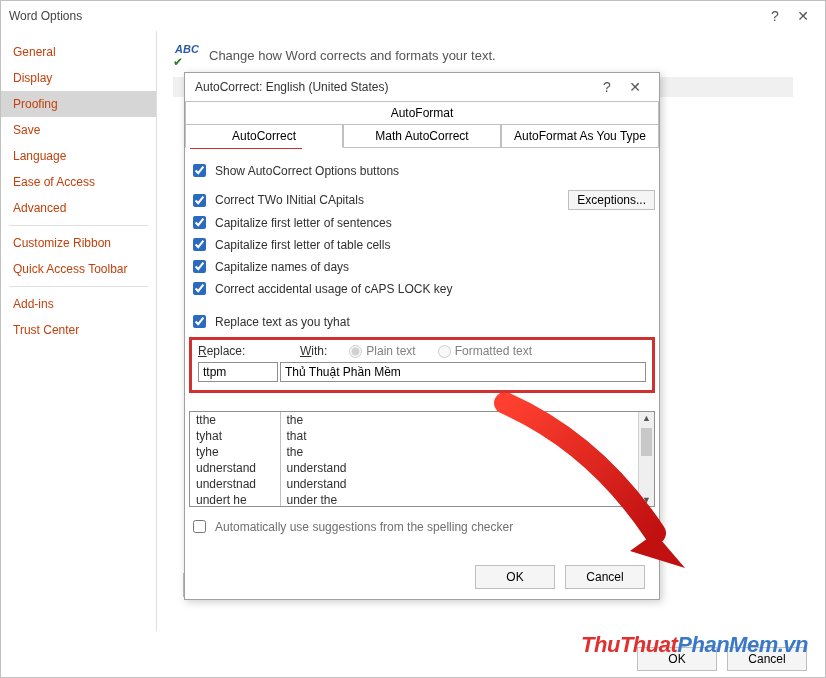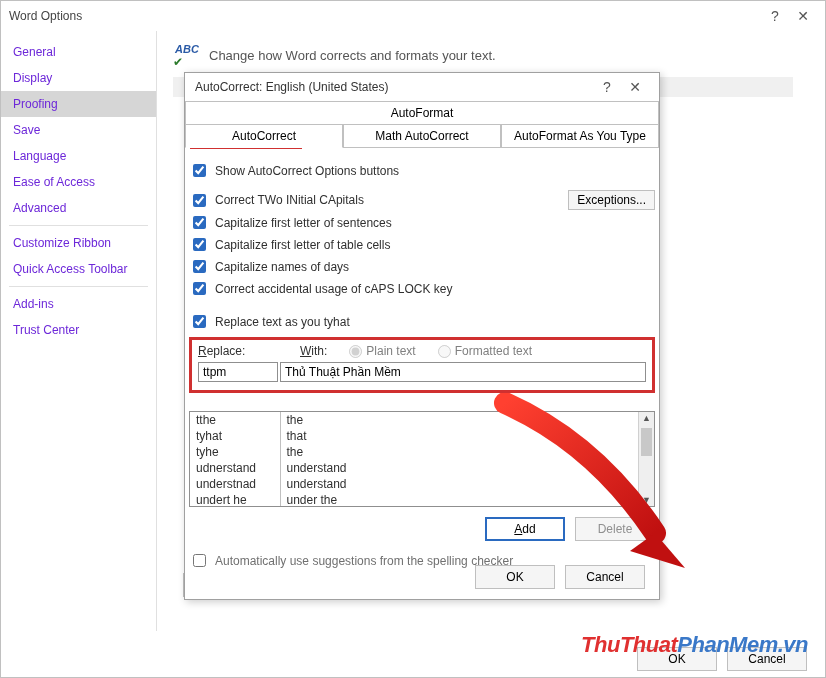--- a/index.html
+++ b/index.html
@@ -5,21 +5,21 @@
 * { box-sizing: border-box; font-family: "Segoe UI", Tahoma, sans-serif; }
 body { margin: 0; background: #f0f0f0; width: 826px; height: 678px; overflow: hidden; position: relative; }
 
 .options-window { position: absolute; top: 0; left: 0; width: 826px; height: 678px; background: #fff; border: 1px solid #c0c0c0; }
 .options-titlebar { height: 30px; display: flex; align-items: center; padding: 0 8px; font-size: 12px; color: #444; }
 .options-titlebar .title { flex: 1; }
 .title-btn { width: 28px; text-align: center; font-size: 14px; color: #555; cursor: pointer; }
 
 .options-body { display: flex; height: 600px; }
 .sidebar { width: 156px; border-right: 1px solid #e0e0e0; padding-top: 8px; }
-.sidebar-item { padding: 6px 12px; font-size: 12px; color: #6d28d9; cursor: pointer; }
+.sidebar-item { padding: 6px 12px; font-size: 12px; color: #c2410c; cursor: pointer; }
 .sidebar-item.selected { background: #d6d6d6; }
 .sidebar-sep { border-top: 1px solid #e0e0e0; margin: 4px 8px; }
 
 .main-pane { flex: 1; padding: 12px 16px; position: relative; overflow: hidden; }
 .section-head { display: flex; align-items: center; gap: 8px; margin-bottom: 10px; }
 .abc-icon { width: 28px; height: 24px; position: relative; }
 .abc-icon .abc { font-size: 11px; font-style: italic; font-weight: bold; color: #2a5aa6; position: absolute; top: 0; left: 2px; }
 .abc-icon .chk { position: absolute; bottom: -2px; left: 0; color: #2a7a2a; font-size: 12px; }
 .section-text { font-size: 13px; color: #555; }
 
@@ -239,24 +239,20 @@
             </tr>
       </tbody>
         </table>
       <div class="ac-scroll">
         <div class="arr" style="top:1px">▲</div>
         <div class="thumb"></div>
         <div class="arr" style="bottom:1px">▼</div>
       </div>
     </div>
 
-    <div class="ac-btnrow">
-      <button class="add"><span class="ul">A</span>dd</button>
-      <button class="del">Delete</button>
-    </div>
 
     <div class="auto-sugg">
         <input type="checkbox" style="">
         <span>Automatically use suggestions from the spelling checker</span>
       </div>
   </div>
 
   <div class="ac-footer">
     <button>OK</button>
     <button>Cancel</button>

